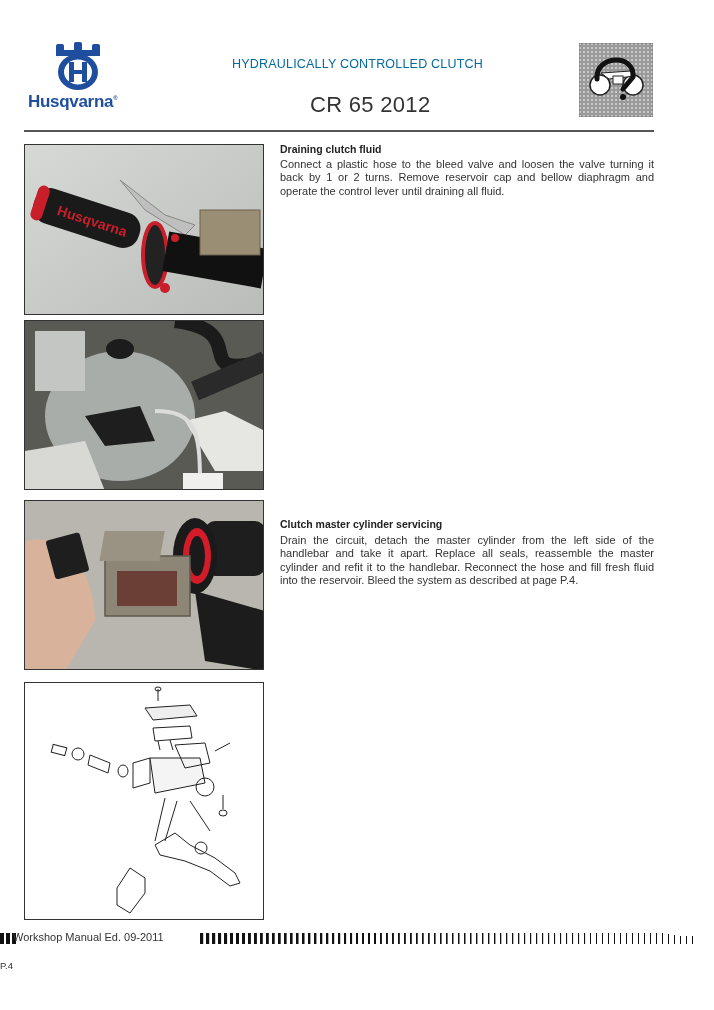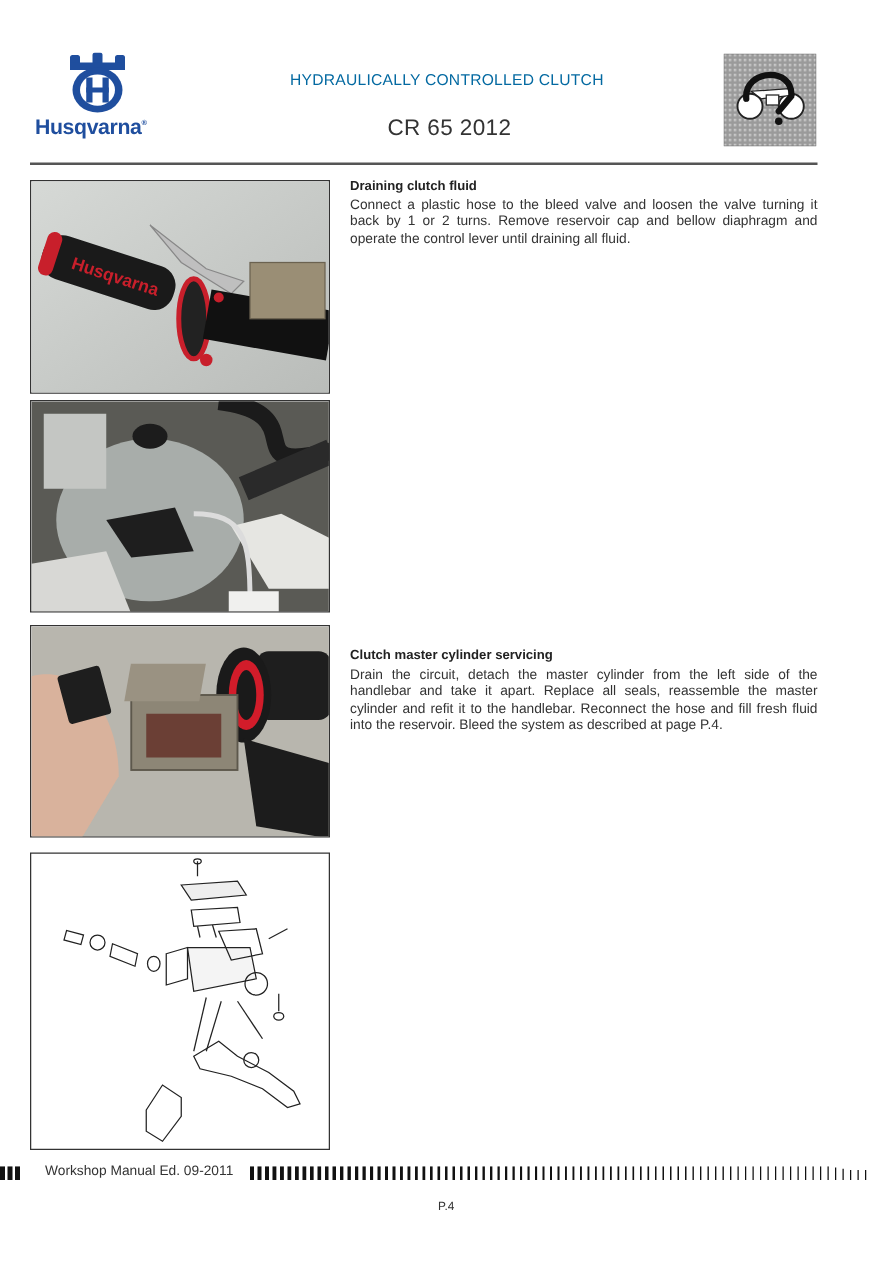--- a/index.html
+++ b/index.html
@@ -1,29 +1,29 @@
 <!DOCTYPE html>
 <html><head>
   <meta charset="utf-8">
   <style>
     html, body { margin: 0; padding: 0; background: #ffffff; }
     body { width: 714px; height: 1010px; position: relative; overflow: hidden; font-family: "Liberation Sans", sans-serif; color: #222; }
     .abs { position: absolute; }
     .logo { left: 28px; top: 42px; width: 100px; height: 72px; }
     .logo-text { position: absolute; left: 0; top: 50px; width: 100px; font-family: "Liberation Sans", sans-serif; font-weight: bold; font-size: 17px; color: #1f4e9e; letter-spacing: -0.3px; }
     .header-sub { left: 232px; top: 57px; font-size: 12.5px; letter-spacing: 0.2px; color: #0369a1; }
-    .header-title { left: 310px; top: 92px; font-size: 18px; color: #333; letter-spacing: 0.3px; }
+    .header-title { left: 310px; top: 92px; font-size: 22px; color: #333; letter-spacing: 0.3px; }
     .header-icon { left: 579px; top: 43px; width: 74px; height: 74px; }
     .header-rule { left: 24px; top: 130px; width: 630px; height: 2px; background: #555; }
     .photo { left: 24px; width: 240px; border: 1.5px solid #333; box-sizing: border-box; overflow: hidden; }
     .section-title { left: 280px; font-size: 10.5px; font-weight: bold; color: #222; text-align: center; }
     .section-body { left: 280px; width: 374px; font-size: 11px; line-height: 13.3px; color: #333; text-align: justify; }
     .footer { left: 0; top: 930px; width: 714px; height: 16px; }
-    .footer-text { position: absolute; left: 36px; top: 1px; font-size: 11px; color: #333; white-space: nowrap; text-align: center; }
-    .page-num { left: 0; top: 960px; width: 714px; text-align: center; font-size: 9.5px; color: #333; }
+    .footer-text { position: absolute; left: 13px; top: 1px; font-size: 11px; color: #333; white-space: nowrap; text-align: center; }
+    .page-num { left: 0; top: 960px; width: 714px; text-align: left; font-size: 9.5px; color: #333; }
   </style>
 </head>
 <body>
 
 <div class="abs logo">
   <svg width="100" height="50" viewBox="0 0 100 50">
     <g fill="#1f4e9e">
       <rect x="28" y="2" width="8" height="10" rx="2"></rect>
       <rect x="46" y="0" width="8" height="10" rx="2"></rect>
       <rect x="64" y="2" width="8" height="10" rx="2"></rect>

